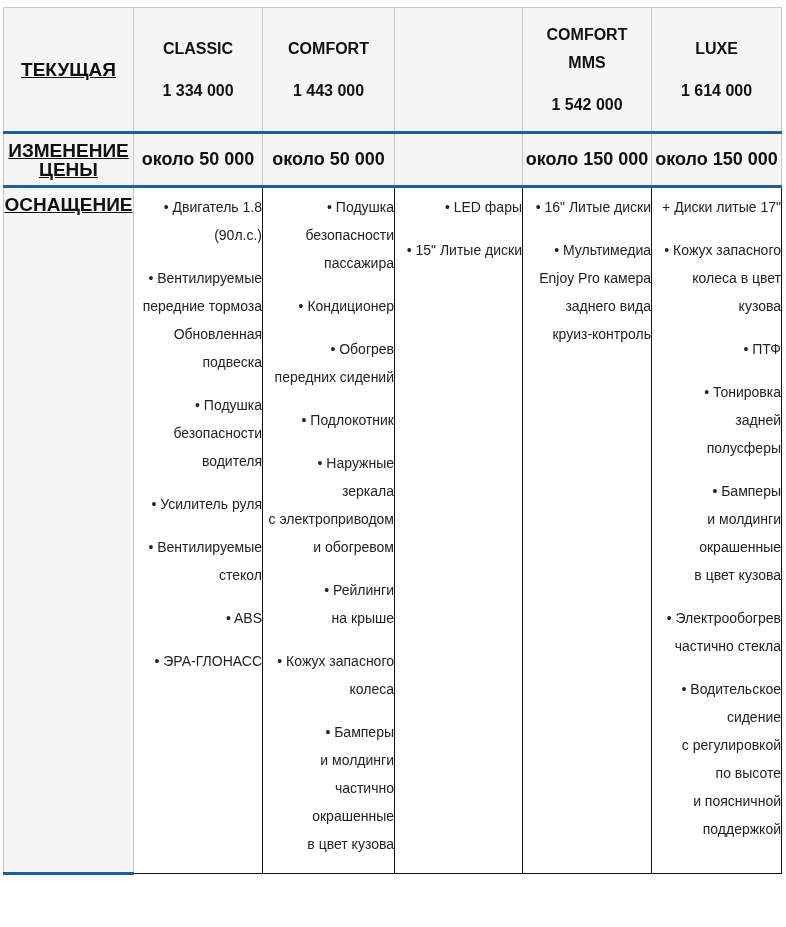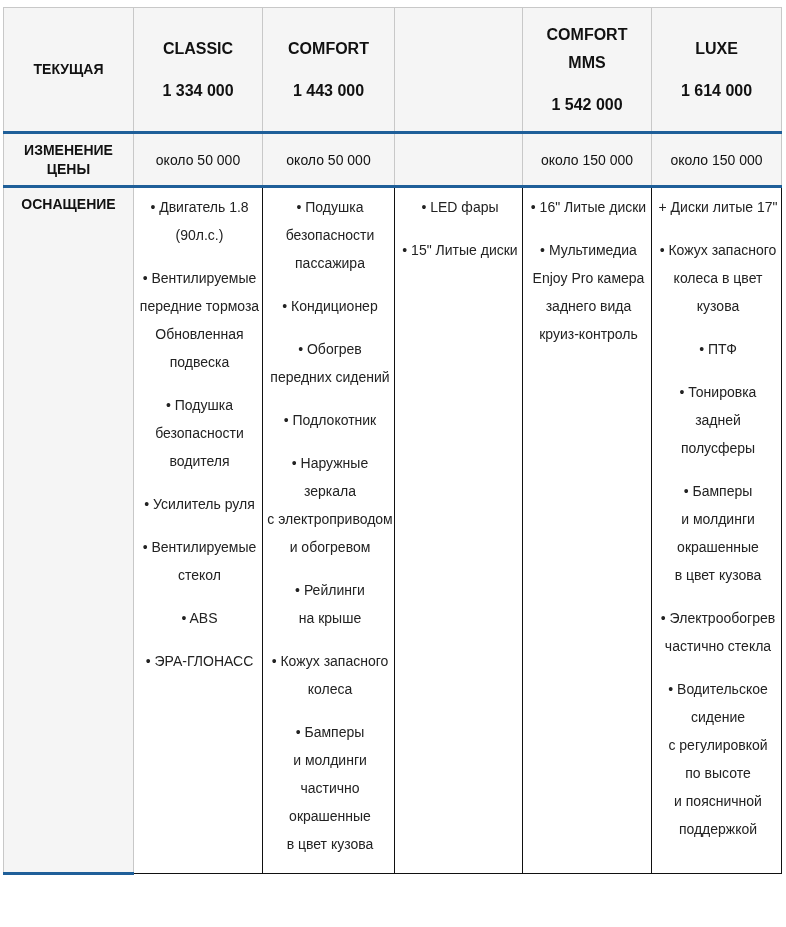--- a/index.html
+++ b/index.html
@@ -5,26 +5,26 @@
   html, body { margin: 0; padding: 0; background: #ffffff; }
   body { width: 786px; height: 927px; position: relative; overflow: hidden;
          font-family: "Liberation Sans", sans-serif; color: #111; }
   .tbl { position: absolute; left: 3px; top: 7px; width: 778px; border-collapse: collapse;
          table-layout: fixed; }
   .tbl td { padding: 0; vertical-align: middle; text-align: center; box-sizing: border-box; }
   .hdr td { background: #f5f5f5; border-left: 1px solid #c8c8c8; border-right: 1px solid #c8c8c8; }
   .row1 td { height: 125px; border-top: 1px solid #c8c8c8; border-bottom: 3px solid #1f5f99; }
   .row2 td { height: 54px; border-bottom: 3px solid #1f5f99; }
   .row3 td { height: 52px; border-bottom: 3px solid #1f5f99; }
-  .lbl { font-weight: bold; font-size: 14px; line-height: 19px; }
+  .lbl { font-weight: bold; font-size: 19px; line-height: 19px; text-decoration: underline; }
   .model { font-weight: bold; font-size: 16px; line-height: 28px; }
   .price { font-weight: bold; font-size: 16px; line-height: 28px; margin-top: 14px; }
-  .chg { font-weight: normal; font-size: 14px; }
+  .chg { font-weight: bold; font-size: 18px; }
   .ver { font-weight: bold; font-size: 14px; }
-  .row4 td { vertical-align: top; text-align: center; height: 681px; background: #fff;
+  .row4 td { vertical-align: top; text-align: right; height: 681px; background: #fff;
              border-right: 1px solid #111; border-bottom: 1px solid #111; }
   .row4 td.lbl4 { background: #f5f5f5; border-left: 1px solid #c8c8c8; border-right: 1px solid #c8c8c8;
                   border-bottom: 3px solid #1f5f99; text-align: center; padding-top: 7px; margin-top: 6px; }
   .items { padding: 5px 0 0 3px; font-size: 14px; line-height: 28px; color: #222; }
   .item { margin-bottom: 15px; }
   .item .ln { display: block; white-space: nowrap; }
 </style>
 </head>
 <body>
 

